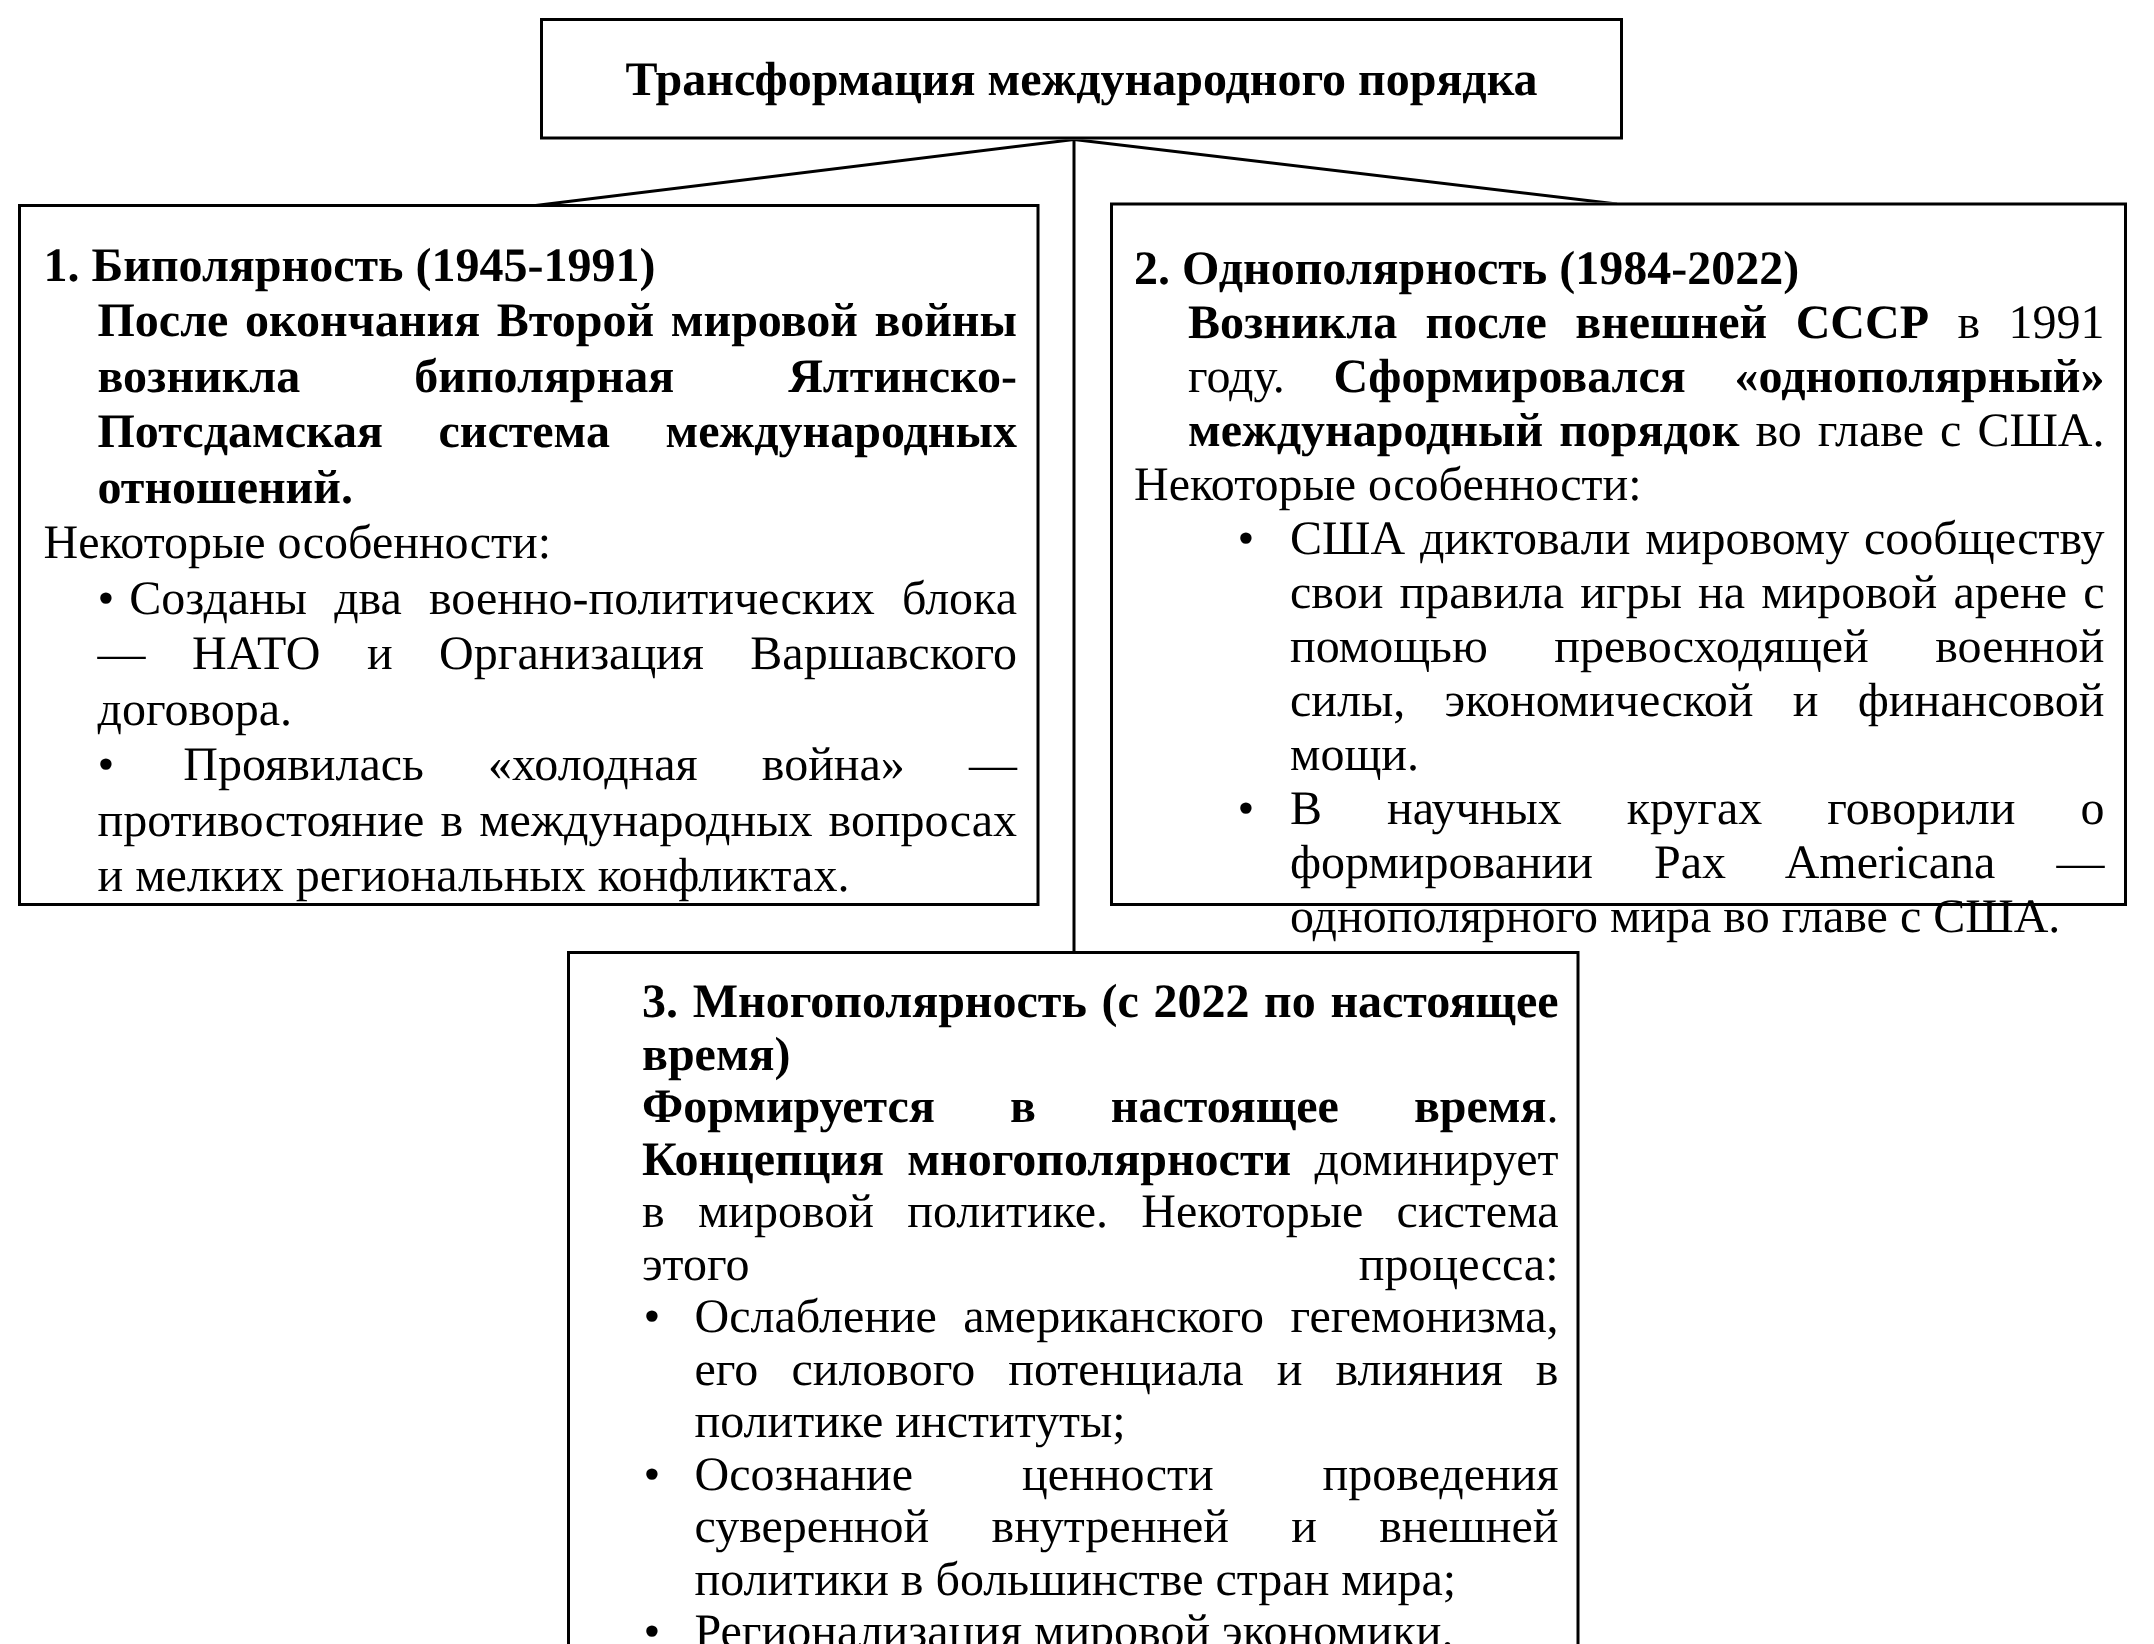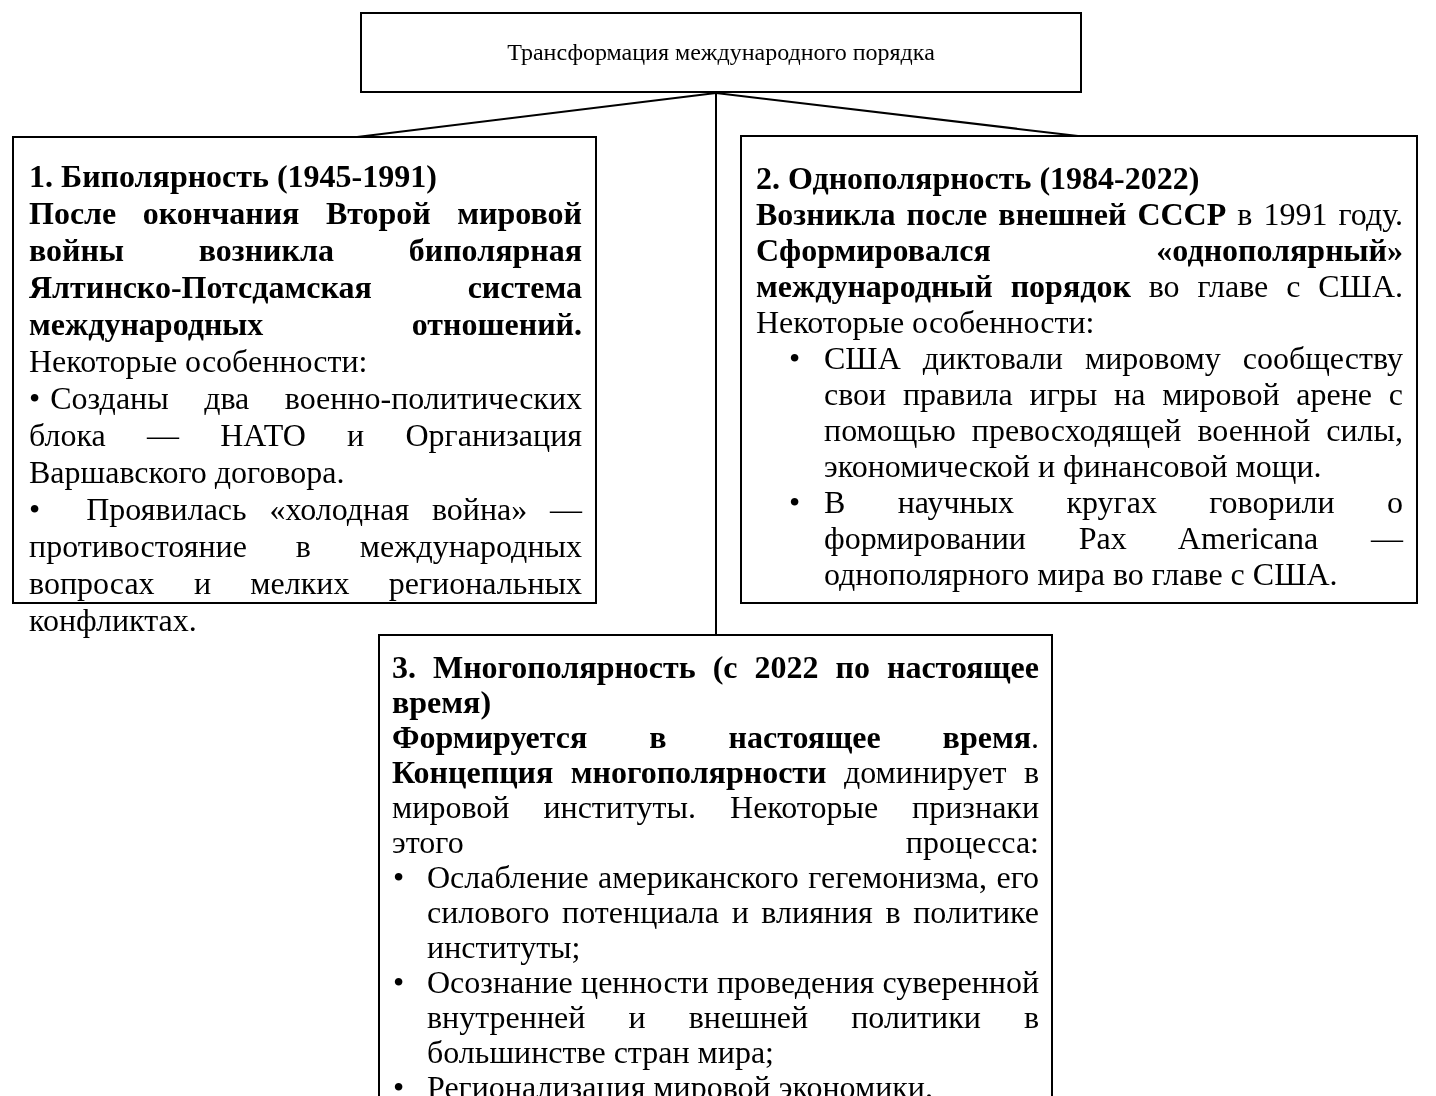--- a/index.html
+++ b/index.html
@@ -16,27 +16,27 @@
   .box {
     position: absolute;
     background: #ffffff;
     border: 2px solid #000000;
     box-sizing: border-box;
   }
   .title-box {
     left: 360px; top: 12px; width: 722px; height: 81px;
     display: flex; align-items: center; justify-content: center;
   }
-  .title-text { font-weight: normal; font-size: 24px; text-align: right; }
-  .box-left   { left: 12px;  top: 136px; width: 585px; height: 468px; padding: 20px 13px 0 15px; font-size: 32px; line-height: 37px; }
+  .title-text { font-weight: bold; font-size: 32px; text-align: right; }
+  .box-left   { left: 12px;  top: 136px; width: 681px; height: 468px; padding: 20px 13px 0 15px; font-size: 32px; line-height: 37px; }
   .box-right  { left: 740px; top: 135px; width: 678px; height: 469px; padding: 23px 13px 0 14px; font-size: 32px; line-height: 36px; }
   .box-bottom { left: 378px; top: 634px; width: 675px; height: 570px; padding: 14px 12px 0 12px; font-size: 32px; line-height: 35px; }
   p { margin: 0; }
   .bold, b { font-weight: bold; }
-  .just  { text-align: justify; }
+  .just  { text-align: justify; margin-left: 36px; }
   .jlast { text-align: justify; text-align-last: justify; }
   .hang  { position: relative; padding-left: 68px; }
   .hang  > .marker { position: absolute; left: 33px; }
   .hang2 { position: relative; padding-left: 35px; }
   .hang2 > .marker { position: absolute; left: 1px; }
   .tab { display: inline-block; height: 1px; }
   .tab-a { width: 56px; }
   .tab-b { width: 10px; }
   .tab-c { width: 46px; }
 </style>
@@ -66,19 +66,19 @@
   <div class="box box-right">
     <p class="bold">2. Однополярность (1984-2022)</p>
     <p class="just jlast"><b>Возникла после внешней СССР</b><span> в 1991 году. </span><b>Сформировался «однополярный» международный порядок</b><span> во главе с США.</span></p>
     <p>Некоторые особенности:</p>
     <p class="just hang"><span class="marker">•</span><span>США диктовали мировому сообществу свои правила игры на мировой арене с помощью превосходящей военной силы, экономической и финансовой мощи.</span></p>
     <p class="just hang"><span class="marker">•</span><span>В научных кругах говорили о формировании Pax Americana — однополярного мира во главе с США.</span></p>
   </div>
 
   <div class="box box-bottom">
     <p class="bold just">3. Многополярность (с 2022 по настоящее время)</p>
-    <p class="just jlast"><b>Формируется в настоящее время</b><span>. </span><b>Концепция многополярности</b><span> доминирует в мировой институты. Некоторые признаки этого процесса:</span></p>
+    <p class="just jlast"><b>Формируется в настоящее время</b><span>. </span><b>Концепция многополярности</b><span> доминирует в мировой политике. Некоторые система этого процесса:</span></p>
     <p class="just hang2"><span class="marker">•</span><span>Ослабление американского гегемонизма, его силового потенциала и влияния в политике институты;</span></p>
     <p class="just hang2"><span class="marker">•</span><span>Осознание ценности проведения суверенной внутренней и внешней политики в большинстве стран мира;</span></p>
     <p class="just hang2"><span class="marker">•</span><span>Регионализация мировой экономики.</span></p>
   </div>
 
 </div>
 
 </body></html>

